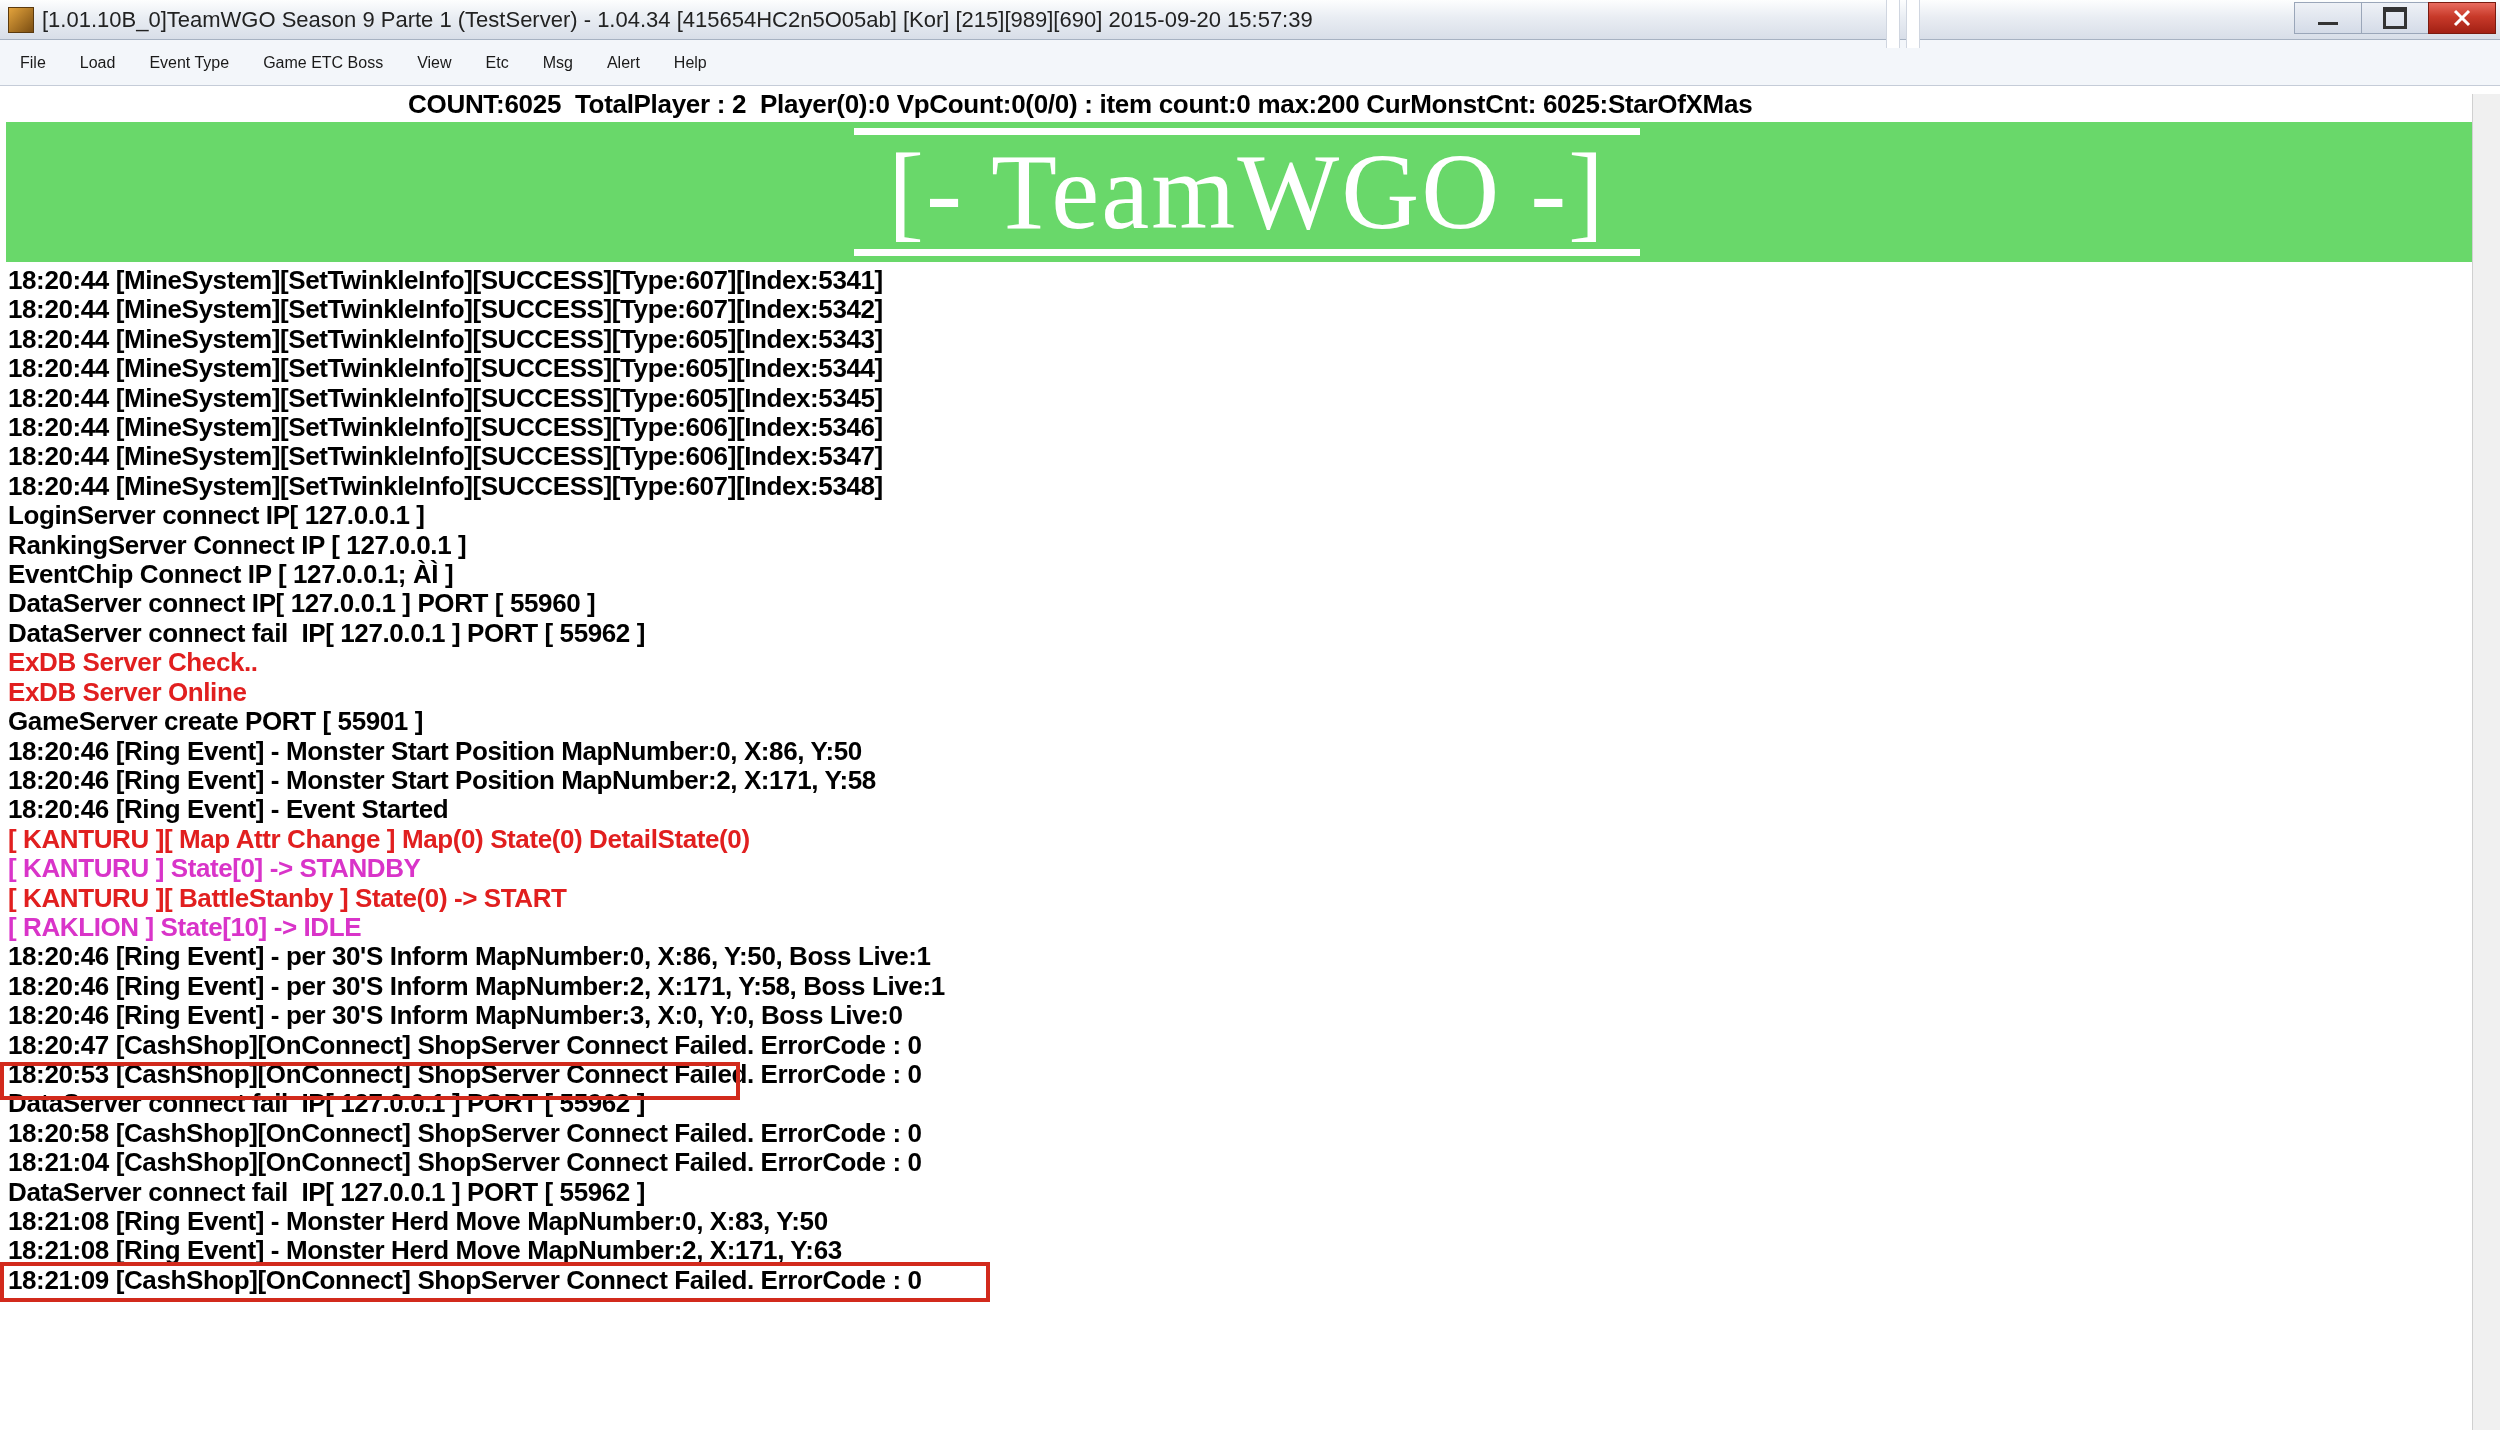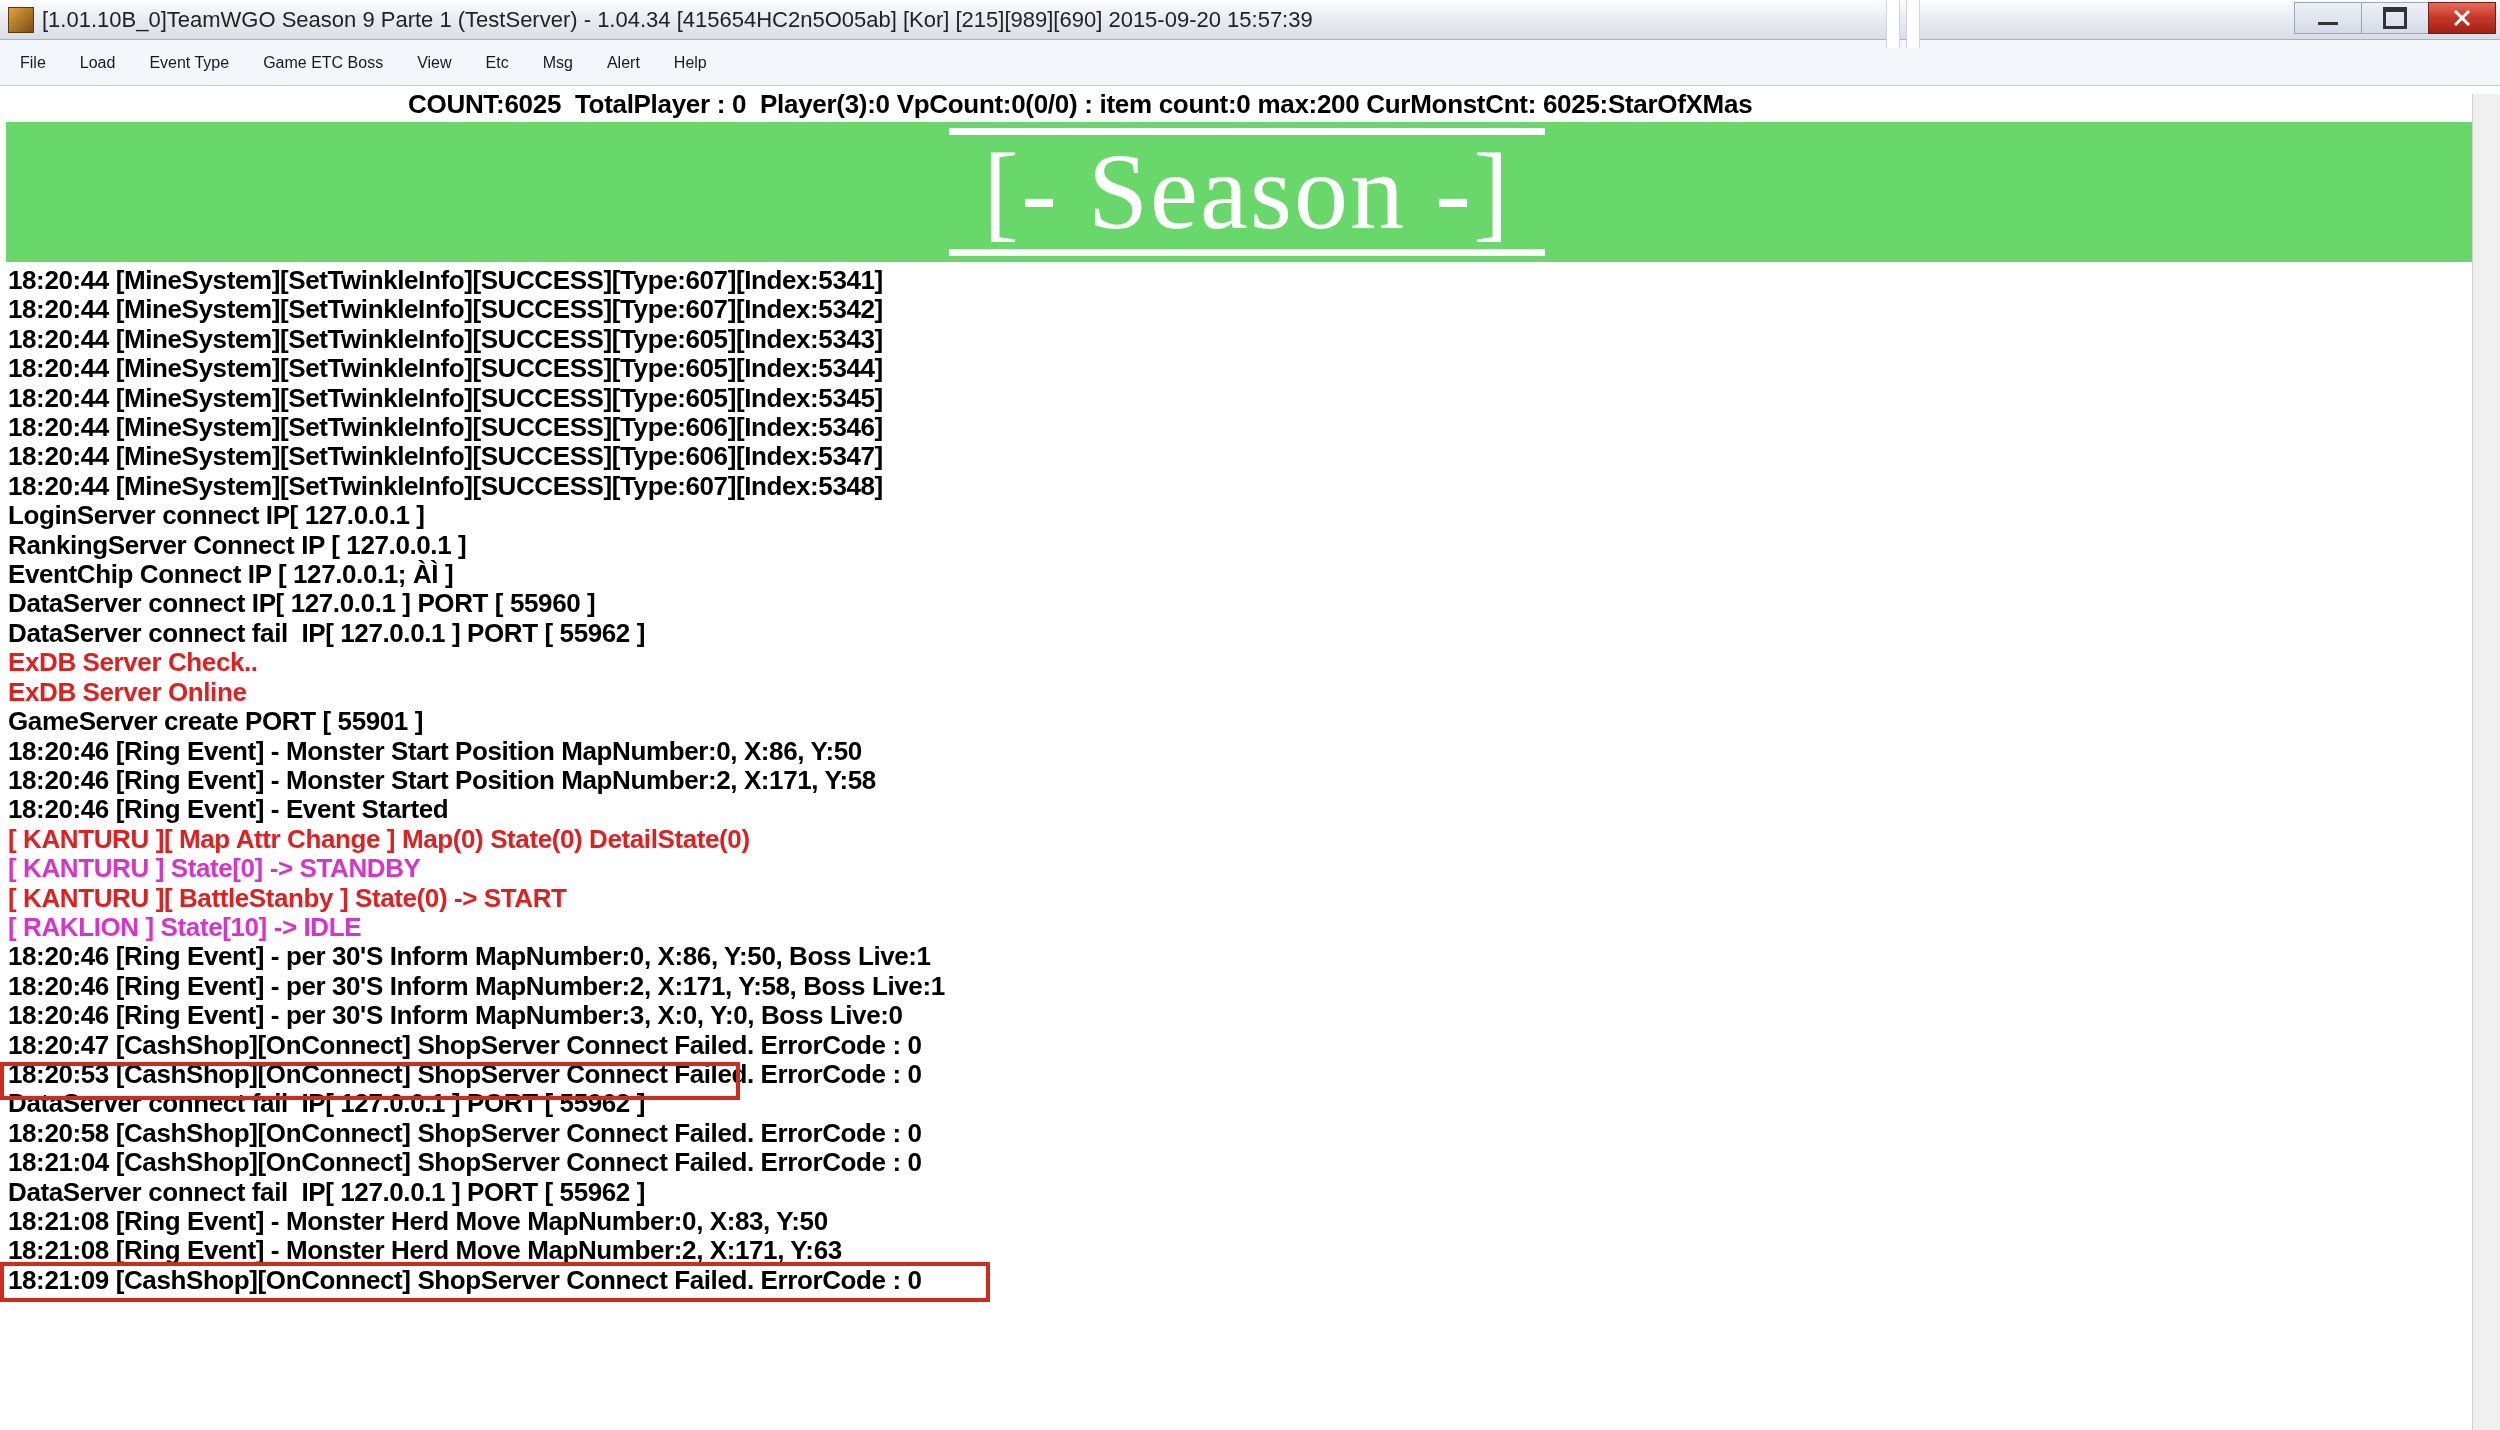--- a/index.html
+++ b/index.html
@@ -144,25 +144,25 @@
   <span class="menu-item">Event Type</span>
   <span class="menu-item">Game ETC Boss</span>
   <span class="menu-item">View</span>
   <span class="menu-item">Etc</span>
   <span class="menu-item">Msg</span>
   <span class="menu-item">Alert</span>
   <span class="menu-item">Help</span>
 </div>
 
 <div class="status-line">
-  <span>COUNT:6025  TotalPlayer : 0  Player(3):0 VpCount:0(0/0) : item count:0 max:200 CurMonstCnt: 6025:StarOfXMas</span>
+  <span>COUNT:6025  TotalPlayer : 2  Player(0):0 VpCount:0(0/0) : item count:0 max:200 CurMonstCnt: 6025:StarOfXMas</span>
 </div>
 
 <div class="banner">
-  <div class="banner-inner">[-  Season -]</div>
+  <div class="banner-inner">[-  TeamWGO -]</div>
 </div>
 
 <div class="log" id="log"><div>18:20:44 [MineSystem][SetTwinkleInfo][SUCCESS][Type:607][Index:5341]</div><div>18:20:44 [MineSystem][SetTwinkleInfo][SUCCESS][Type:607][Index:5342]</div><div>18:20:44 [MineSystem][SetTwinkleInfo][SUCCESS][Type:605][Index:5343]</div><div>18:20:44 [MineSystem][SetTwinkleInfo][SUCCESS][Type:605][Index:5344]</div><div>18:20:44 [MineSystem][SetTwinkleInfo][SUCCESS][Type:605][Index:5345]</div><div>18:20:44 [MineSystem][SetTwinkleInfo][SUCCESS][Type:606][Index:5346]</div><div>18:20:44 [MineSystem][SetTwinkleInfo][SUCCESS][Type:606][Index:5347]</div><div>18:20:44 [MineSystem][SetTwinkleInfo][SUCCESS][Type:607][Index:5348]</div><div>LoginServer connect IP[ 127.0.0.1 ]</div><div>RankingServer Connect IP [ 127.0.0.1 ]</div><div>EventChip Connect IP [ 127.0.0.1; ÀÌ ]</div><div>DataServer connect IP[ 127.0.0.1 ] PORT [ 55960 ]</div><div>DataServer connect fail  IP[ 127.0.0.1 ] PORT [ 55962 ]</div><div class="red">ExDB Server Check..</div><div class="red">ExDB Server Online</div><div>GameServer create PORT [ 55901 ]</div><div>18:20:46 [Ring Event] - Monster Start Position MapNumber:0, X:86, Y:50</div><div>18:20:46 [Ring Event] - Monster Start Position MapNumber:2, X:171, Y:58</div><div>18:20:46 [Ring Event] - Event Started</div><div class="red">[ KANTURU ][ Map Attr Change ] Map(0) State(0) DetailState(0)</div><div class="magenta">[ KANTURU ] State[0] -&gt; STANDBY</div><div class="red">[ KANTURU ][ BattleStanby ] State(0) -&gt; START</div><div class="magenta">[ RAKLION ] State[10] -&gt; IDLE</div><div>18:20:46 [Ring Event] - per 30'S Inform MapNumber:0, X:86, Y:50, Boss Live:1</div><div>18:20:46 [Ring Event] - per 30'S Inform MapNumber:2, X:171, Y:58, Boss Live:1</div><div>18:20:46 [Ring Event] - per 30'S Inform MapNumber:3, X:0, Y:0, Boss Live:0</div><div>18:20:47 [CashShop][OnConnect] ShopServer Connect Failed. ErrorCode : 0</div><div>18:20:53 [CashShop][OnConnect] ShopServer Connect Failed. ErrorCode : 0</div><div>DataServer connect fail  IP[ 127.0.0.1 ] PORT [ 55962 ]</div><div>18:20:58 [CashShop][OnConnect] ShopServer Connect Failed. ErrorCode : 0</div><div>18:21:04 [CashShop][OnConnect] ShopServer Connect Failed. ErrorCode : 0</div><div>DataServer connect fail  IP[ 127.0.0.1 ] PORT [ 55962 ]</div><div>18:21:08 [Ring Event] - Monster Herd Move MapNumber:0, X:83, Y:50</div><div>18:21:08 [Ring Event] - Monster Herd Move MapNumber:2, X:171, Y:63</div><div>18:21:09 [CashShop][OnConnect] ShopServer Connect Failed. ErrorCode : 0</div>
   
   <div class="hl" style="left:0px; top:800px;  width:740px; height:38px;"></div>
   <div class="hl" style="left:0px; top:1000px; width:990px; height:40px;"></div>
 </div>
 
 <div class="scroll-stub"></div>
 

